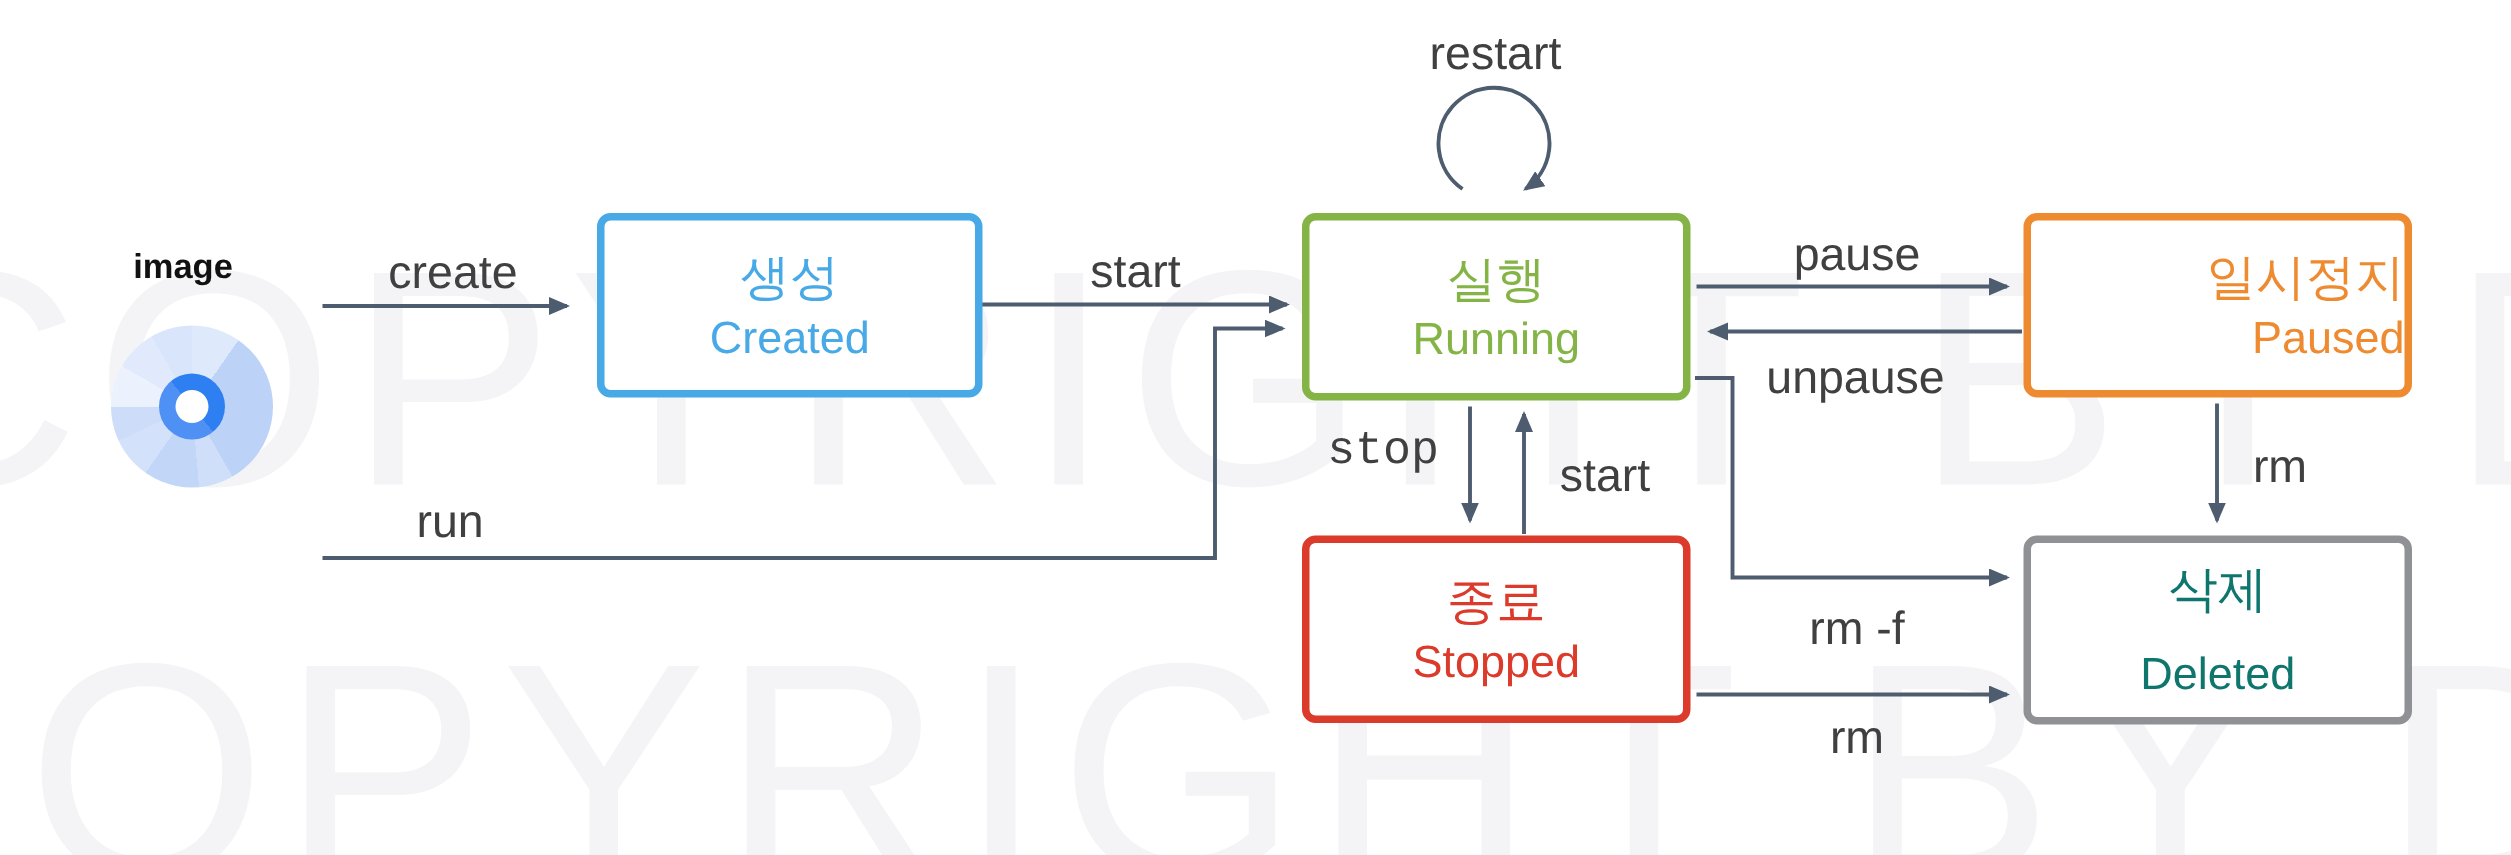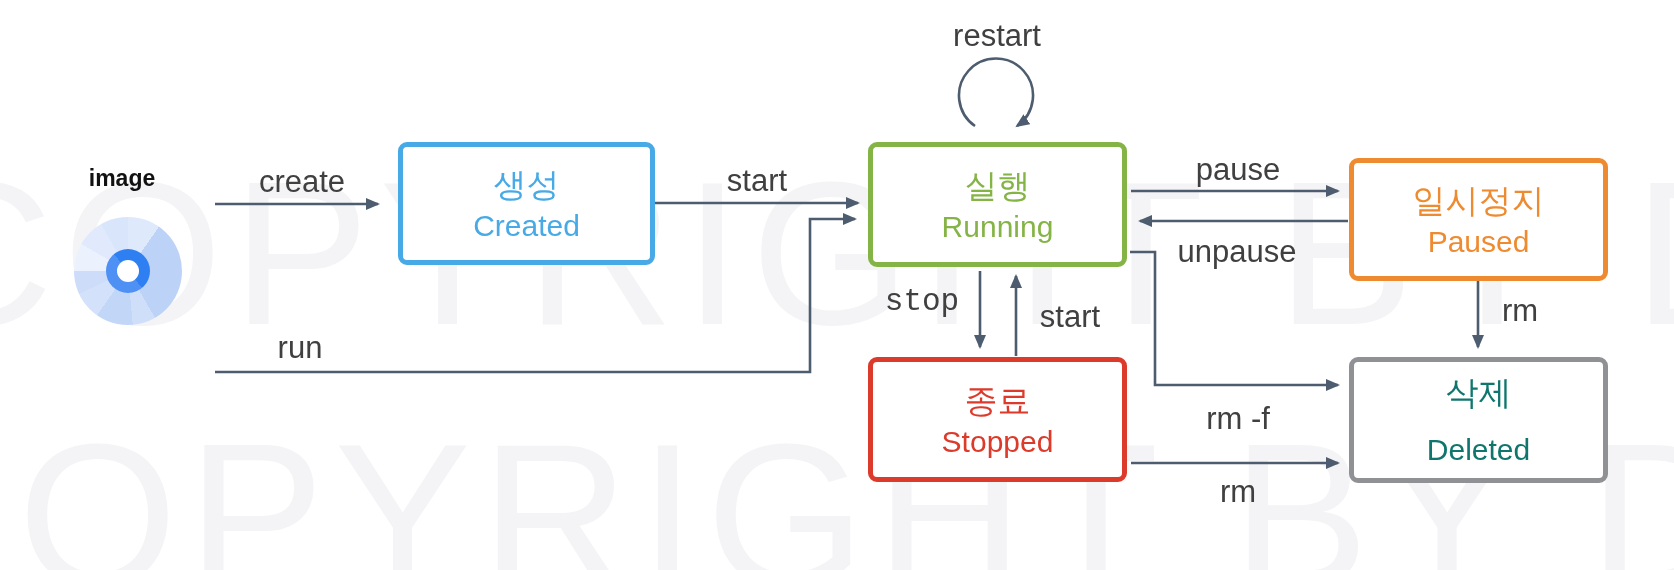--- a/index.html
+++ b/index.html
@@ -19,21 +19,21 @@
   
   .state-box{
     position:absolute;border:5px solid;border-radius:9px;background:#ffffff;
     display:flex;flex-direction:column;align-items:center;justify-content:center;
     text-align:center;
   }
   .state-box .ko{font-size:33px;line-height:44px;}
   .state-box .en{font-size:30px;line-height:38px;}
   .box-created{left:368px;top:142px;width:247px;height:113px;margin-left:30px;}
   .box-running{left:868px;top:142px;width:249px;height:115px;}
-  .box-paused {left:1349px;top:158px;width:249px;height:113px;}
+  .box-paused {left:1349px;top:142px;width:249px;height:113px;align-items:flex-end;}
   .box-stopped{left:868px;top:357px;width:249px;height:115px;}
   .box-deleted{left:1349px;top:357px;width:249px;height:116px;}
   
   .edge-label{
     position:absolute;transform:translate(-50%,-50%);
     color:#404040;font-size:31px;white-space:nowrap;
   }
   .lbl-image  {left:122px;top:178px;color:#111111;font-weight:bold;font-size:23px;}
   .lbl-create {left:302px;top:182px;}
   .lbl-start1 {left:757px;top:181px;}

